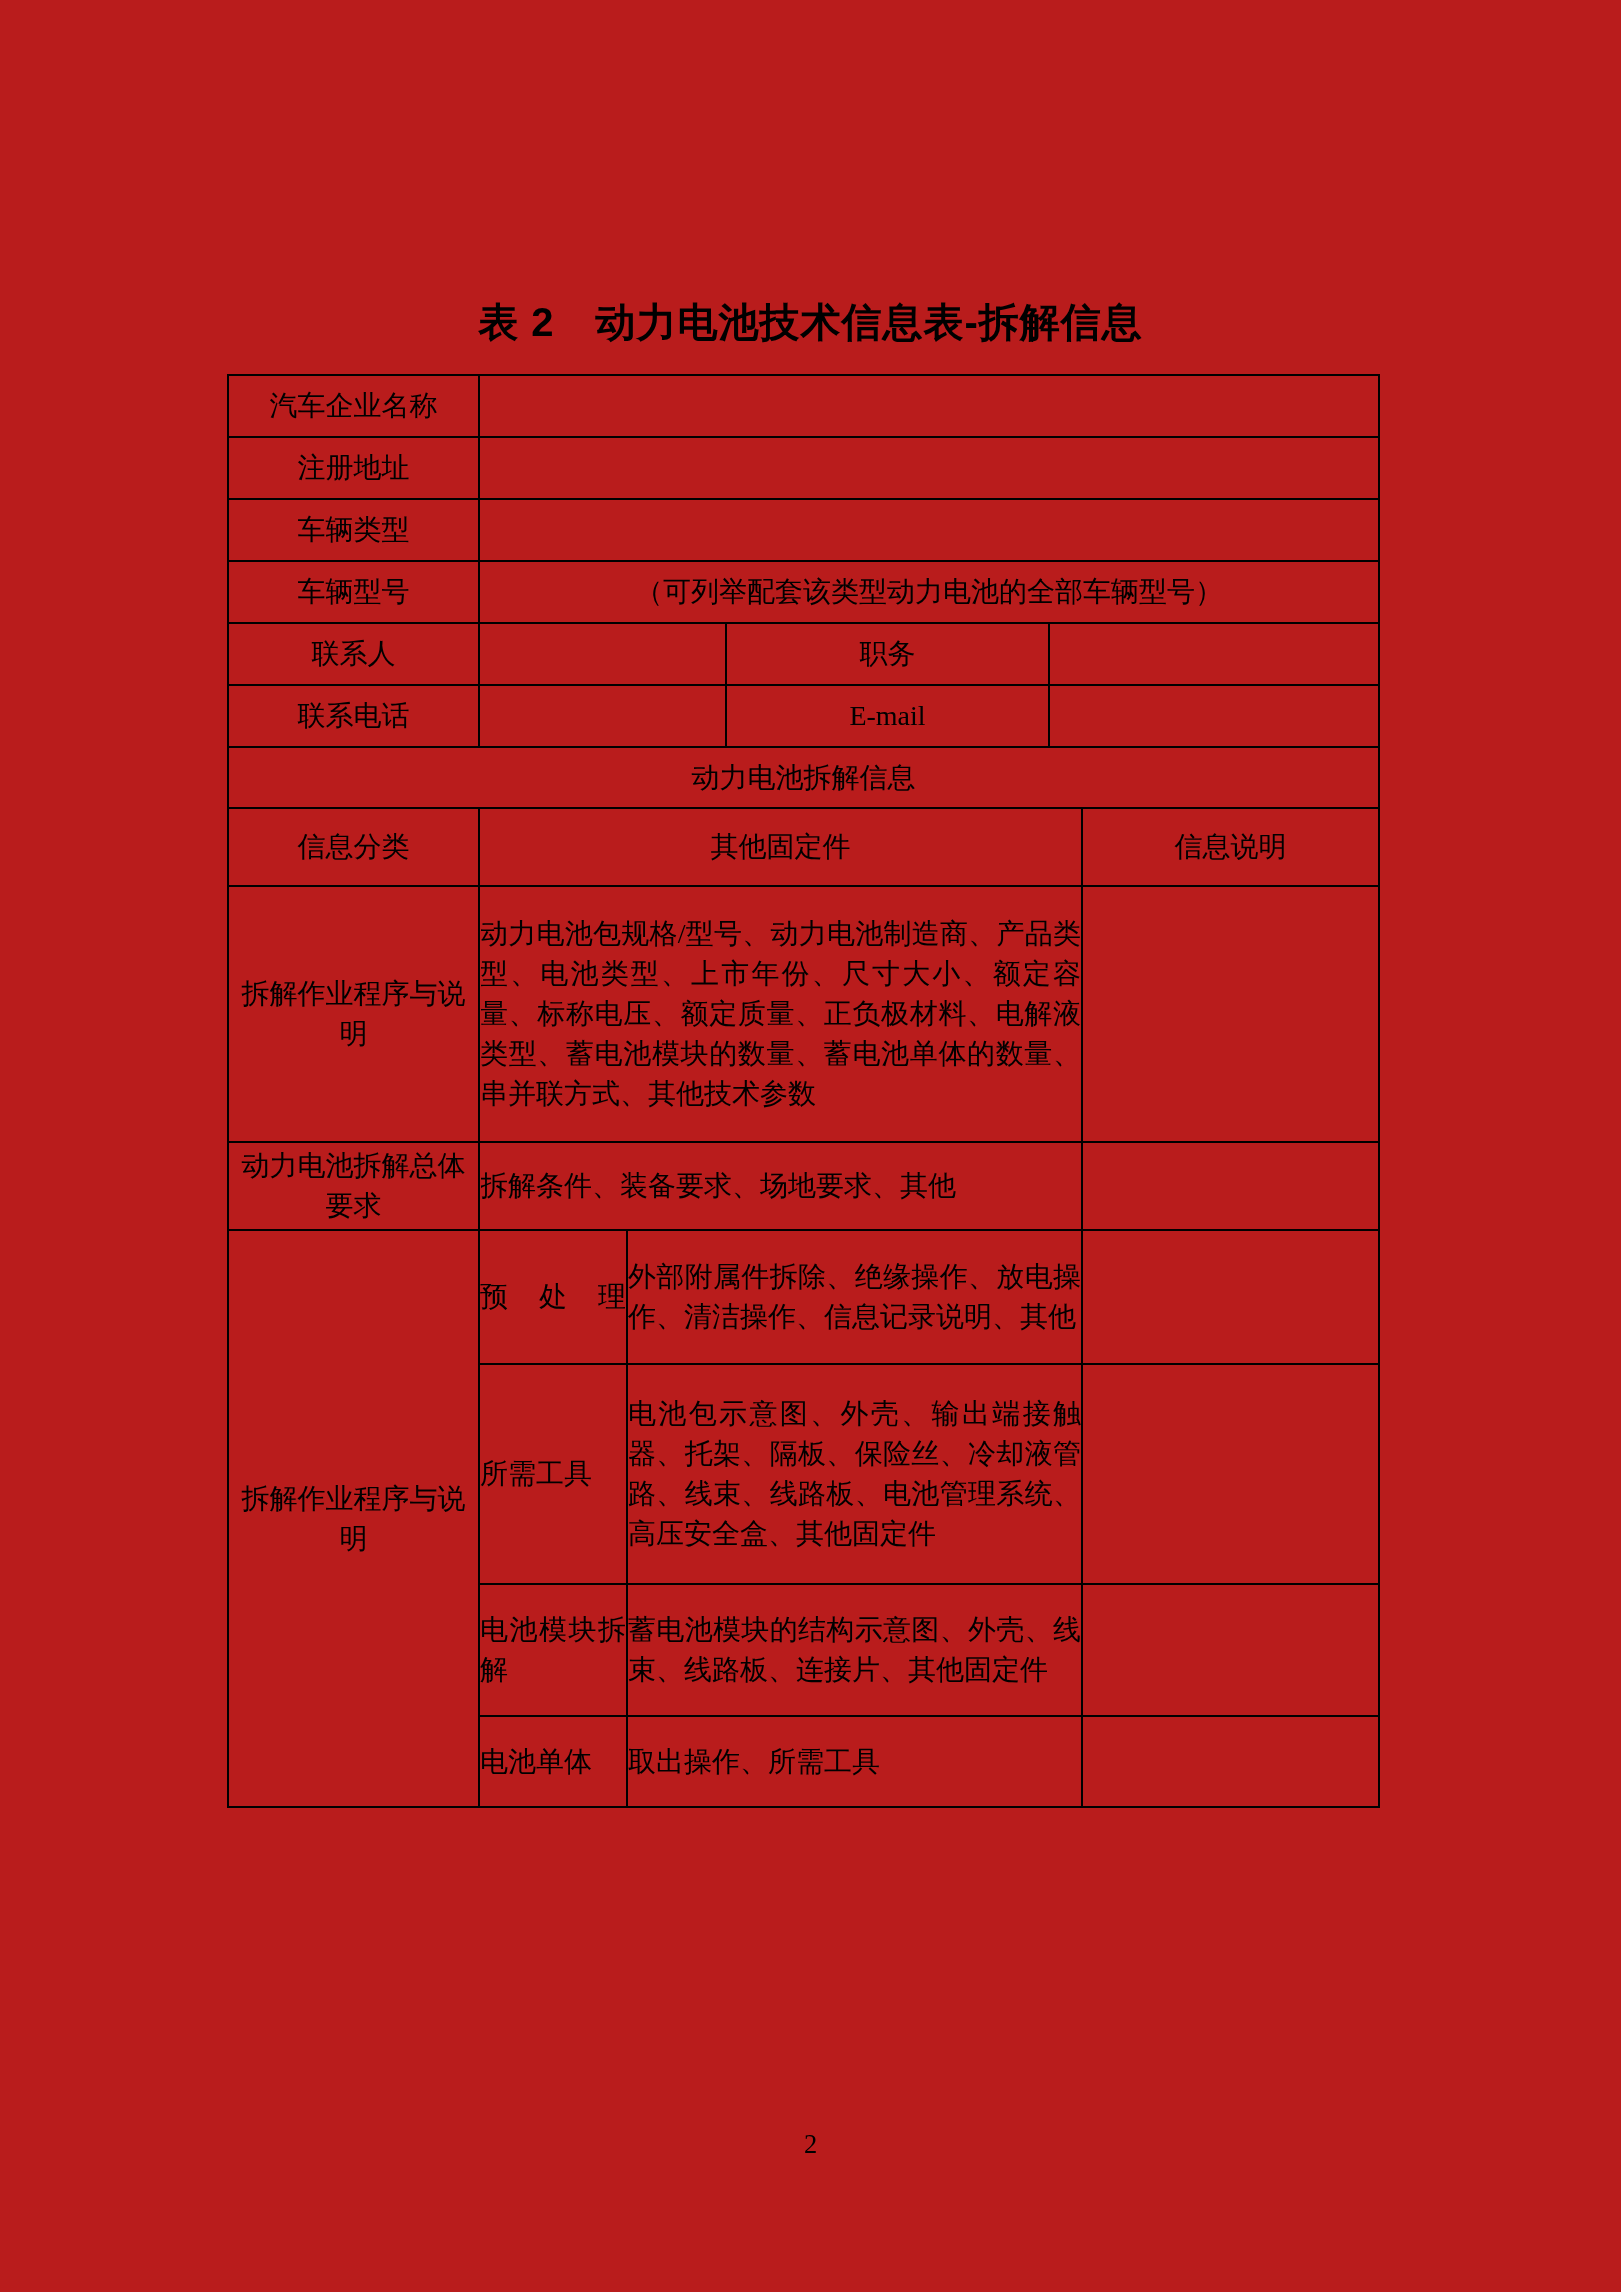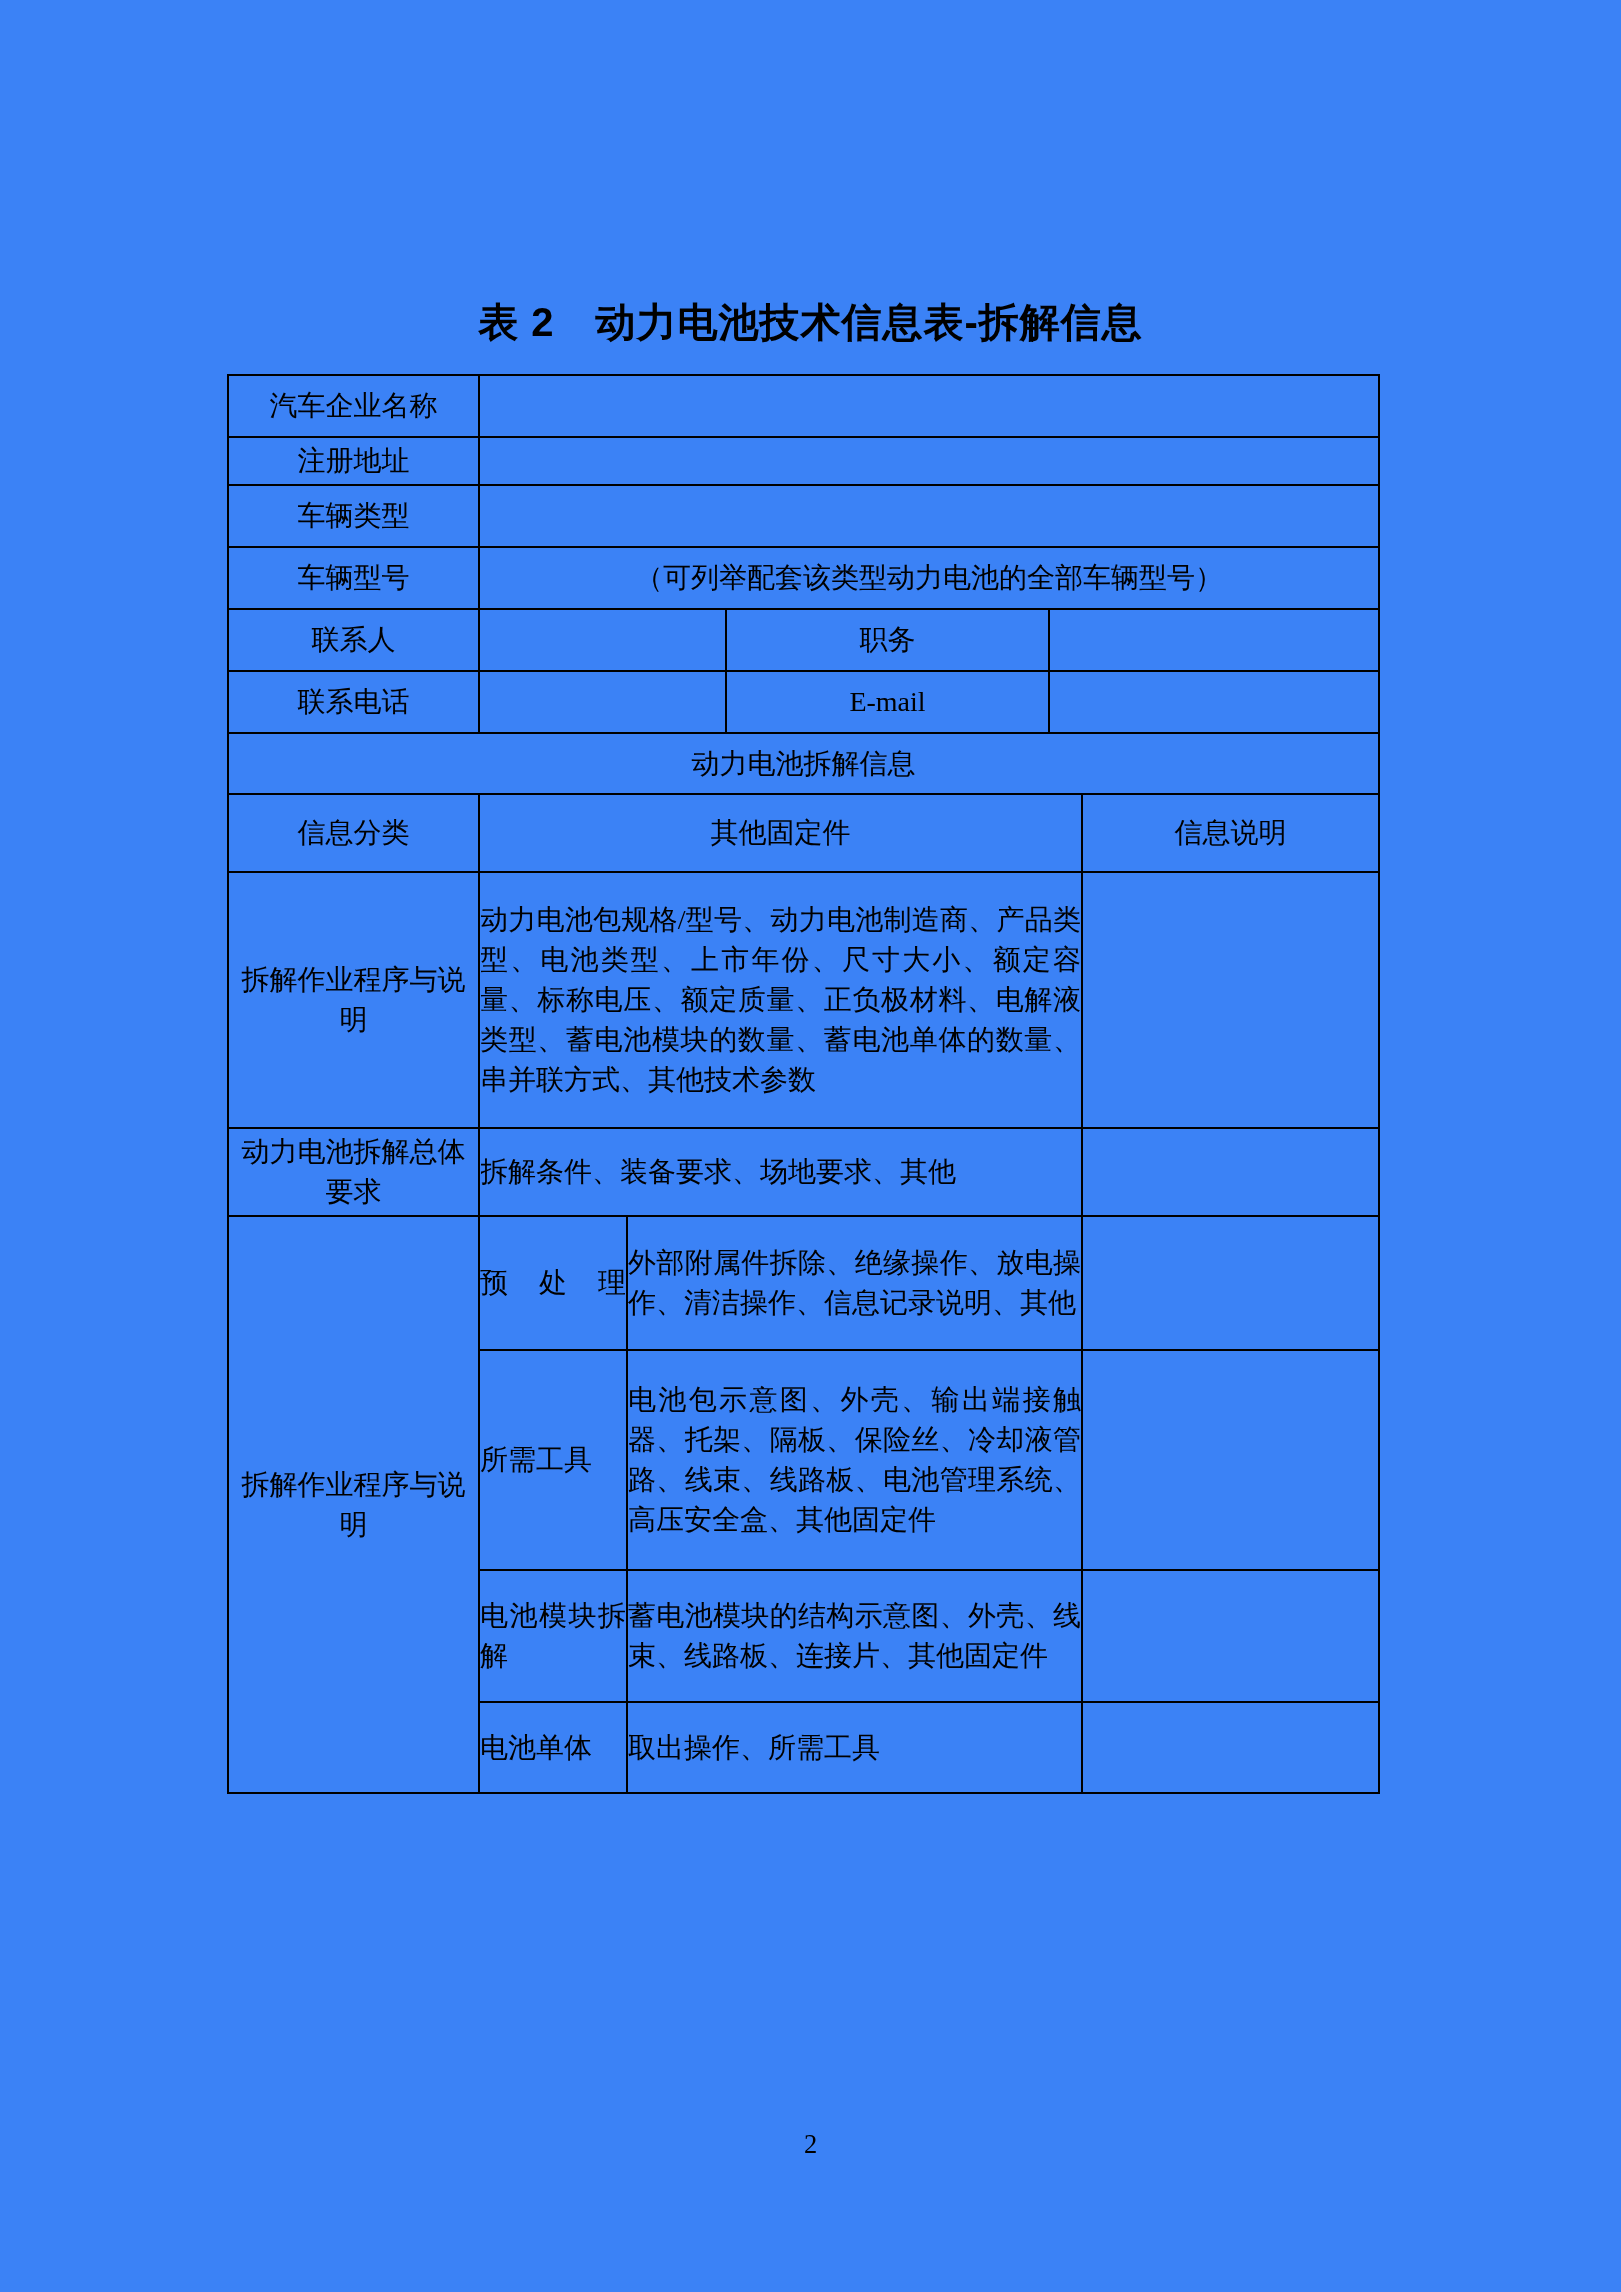--- a/index.html
+++ b/index.html
@@ -2,21 +2,21 @@
 <html><head>
 <meta charset="utf-8">
 <style>
   * { margin:0; padding:0; box-sizing:border-box; }
   html,body { background:#ffffff; }
   body {
     width:1621px; height:2293px;
     font-family:"Liberation Serif", serif;
     color:#000000;
   }
-  .page { position:relative; width:1621px; height:2293px; background:#3b82f6; overflow:hidden; }
+  .page { position:relative; width:1621px; height:2293px; background:#b91c1c; overflow:hidden; }
 
   .doc-title {
     position:absolute; top:299px; left:0; width:1621px;
     text-align:center;
     font-family:"Liberation Sans", sans-serif;
     font-weight:bold; font-size:40px; line-height:47px;
     letter-spacing:1px;
   }
 
   table.main {
@@ -59,21 +59,21 @@
       <col style="width:323px">
       <col style="width:33px">
       <col style="width:297px">
     </colgroup>
 
     <tbody>
         <tr style="height:62px">
       <td class="lbl">汽车企业名称</td>
       <td class="ctr blank" colspan="5"></td>
     </tr>
-    <tr style="height:48px">
+    <tr style="height:62px">
       <td class="lbl">注册地址</td>
       <td class="ctr blank" colspan="5"></td>
     </tr>
     <tr style="height:62px">
       <td class="lbl">车辆类型</td>
       <td class="ctr blank" colspan="5"></td>
     </tr>
     <tr style="height:62px">
       <td class="lbl">车辆型号</td>
       <td class="ctr" colspan="5">（可列举配套该类型动力电池的全部车辆型号）</td>

